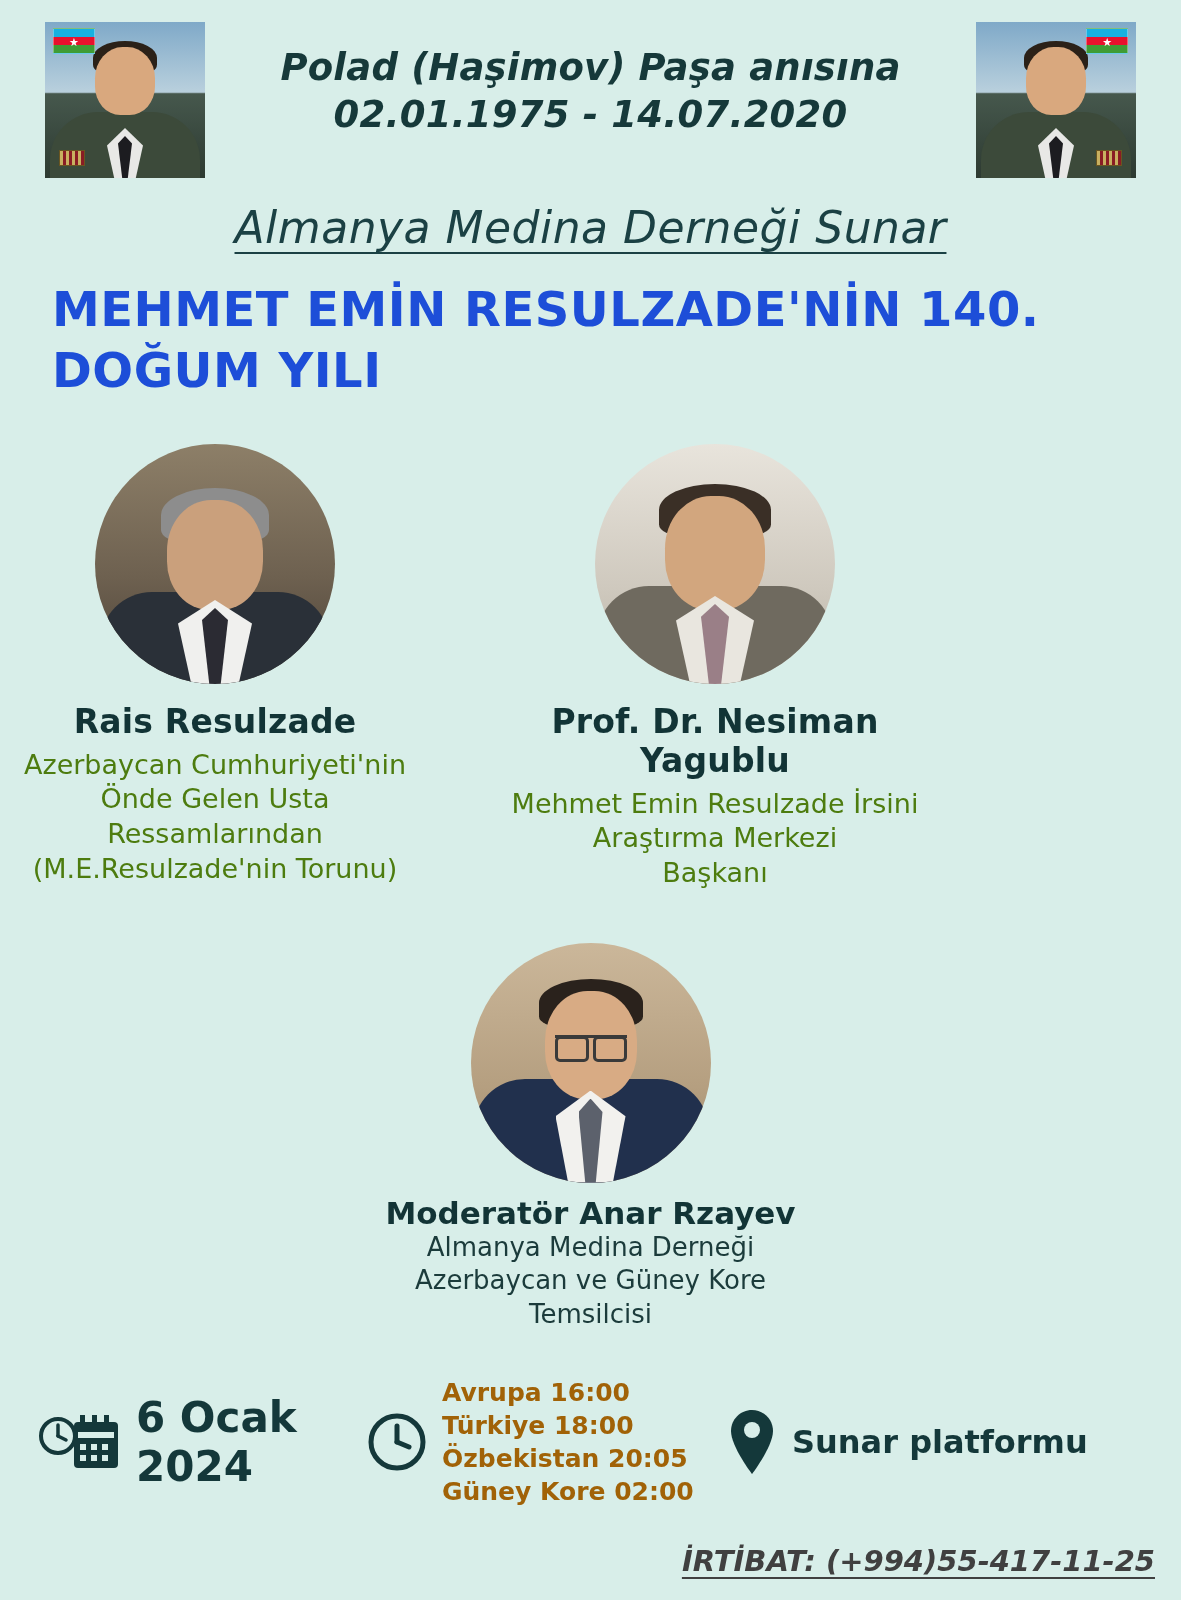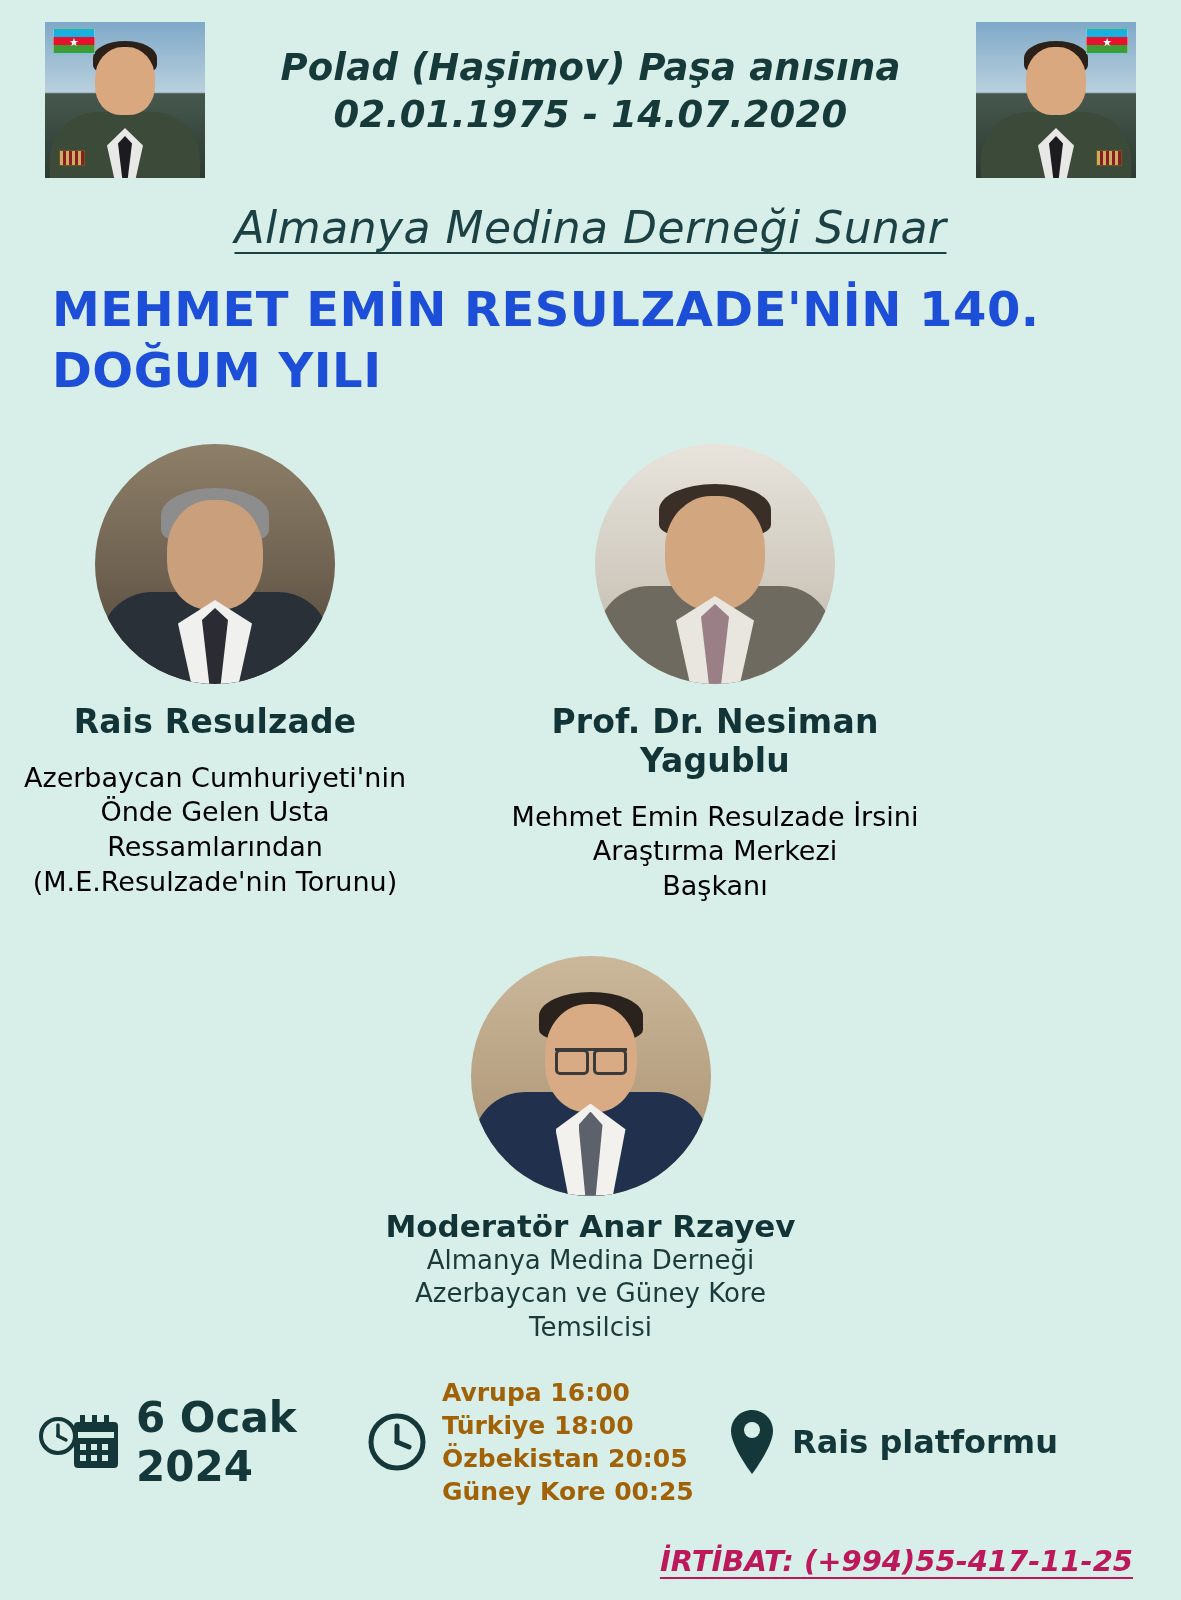--- a/index.html
+++ b/index.html
@@ -205,24 +205,24 @@
   .avatar .glasses:after { right: 0; }
 
   .sp-name {
     margin-top: 18px;
     font-size: 33px;
     font-weight: bold;
     color: #123436;
     letter-spacing: .2px;
   }
   .sp-role {
-    margin-top: 20px;
+    margin-top: 7px;
     font-size: 27px;
     line-height: 1.28;
-    color: #000000;
+    color: #4d7c0f;
   }
 
   
   .moderator {
     margin-top: 52px;
     text-align: center;
   }
   .mod-name {
     margin-top: 12px;
     font-size: 31px;
@@ -260,26 +260,26 @@
     line-height: 1.32;
     color: #a16207;
   }
   .place-text {
     font-size: 32px;
     font-weight: bold;
     color: #14383a;
   }
   .contact {
     position: absolute;
-    right: 48px;
+    right: 26px;
     bottom: 22px;
     font-size: 29px;
     font-weight: bold;
     font-style: italic;
-    color: #be185d;
+    color: #404040;
     text-decoration: underline;
     text-underline-offset: 6px;
   }
   svg { display: block; }
 </style>
 </head>
 <body>
 
 <div class="poster">
 
@@ -401,29 +401,29 @@
         <svg width="62" height="62" viewBox="0 0 62 62">
           <circle cx="31" cy="31" r="26" fill="none" stroke="#14383a" stroke-width="5"></circle>
           <line x1="31" y1="31" x2="31" y2="15" stroke="#14383a" stroke-width="5" stroke-linecap="round"></line>
           <line x1="31" y1="31" x2="43" y2="36" stroke="#14383a" stroke-width="5" stroke-linecap="round"></line>
         </svg>
       </span>
       <span class="times">
         <div>Avrupa 16:00</div>
         <div>Türkiye 18:00</div>
         <div>Özbekistan 20:05</div>
-        <div>Güney Kore 00:25</div>
+        <div>Güney Kore 02:00</div>
       </span>
     </div>
 
     <div class="foot-block foot-place">
       <span>
         <svg width="52" height="70" viewBox="0 0 52 70">
           <path d="M26 3C14.4 3 5 12.4 5 24c0 15.5 21 43 21 43s21-27.5 21-43C47 12.4 37.6 3 26 3z" fill="#14383a"></path>
           <circle cx="26" cy="23" r="8" fill="#d8eee9"></circle>
         </svg>
       </span>
-      <span class="place-text">Rais platformu</span>
+      <span class="place-text">Sunar platformu</span>
     </div>
   </div>
 
   <div class="contact">İRTİBAT: (+994)55-417-11-25</div>
 </div>
 
 </body></html>

